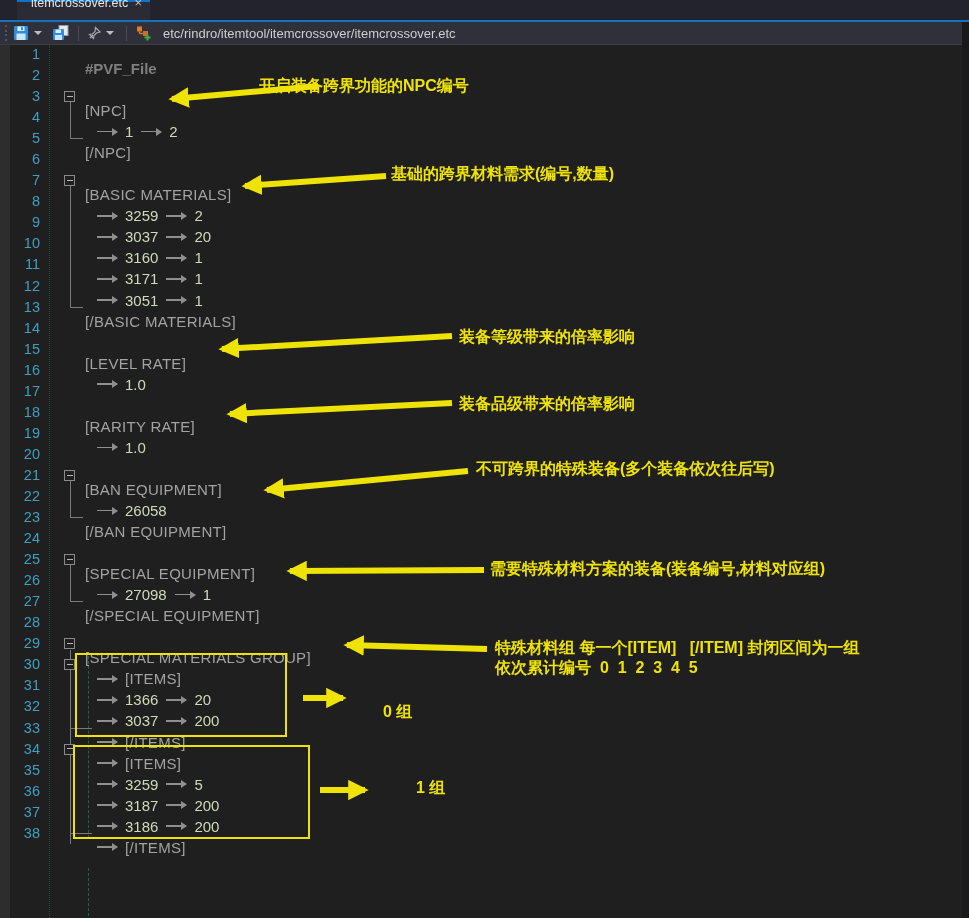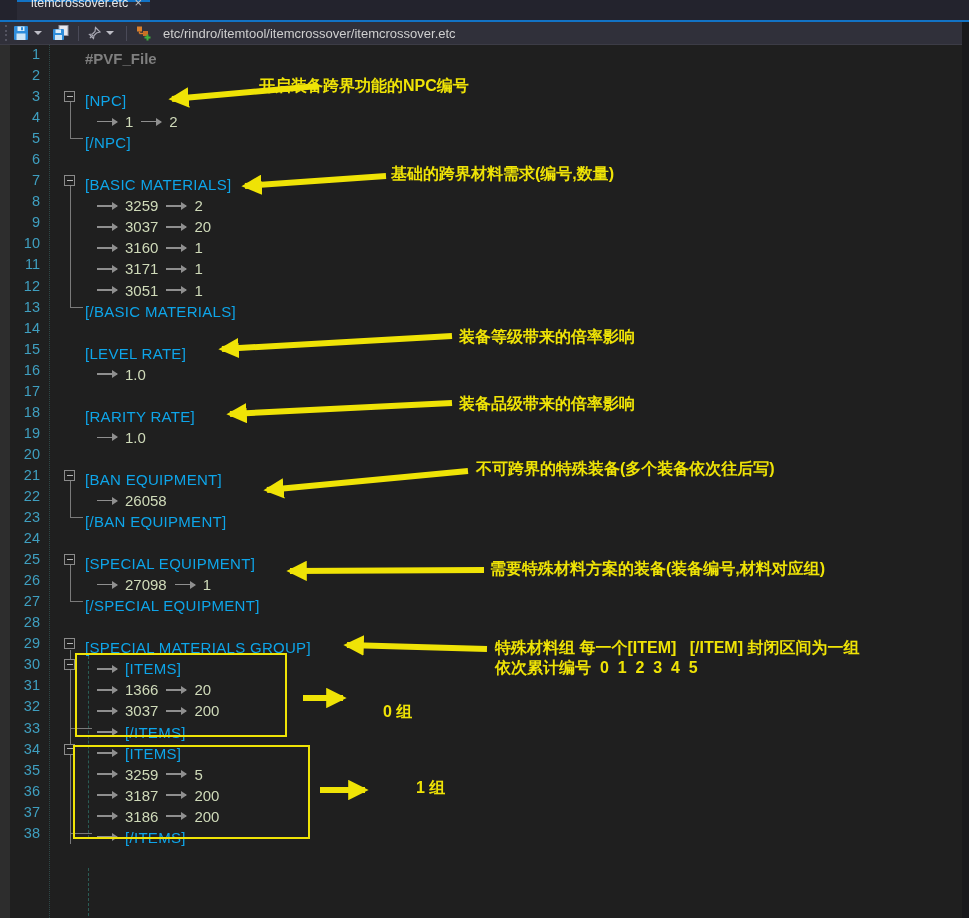--- a/index.html
+++ b/index.html
@@ -28,24 +28,24 @@
   .breakpoint-margin{position:absolute;left:0;top:45px;width:10px;height:873px;background:#2d2d2d;}
   .scrollbar-track{position:absolute;right:0;top:22px;width:7px;height:896px;background:#19191c;}
   .gutter-guide{position:absolute;left:49px;top:45px;height:873px;width:0;border-left:1px dotted #2e4848;}
   .indent-guide{position:absolute;left:88px;width:0;border-left:1px dashed #2a5c55;}
 
   
   #code-lines{position:absolute;left:0;top:44px;width:962px;}
   .row{position:relative;height:21.06px;}
   .num{position:absolute;left:0;top:0;width:40px;text-align:right;color:#3f9fc0;
        font-size:14.5px;line-height:21.06px;}
-  .content{position:absolute;left:85px;top:4px;height:100%;display:flex;align-items:center;gap:8px;
+  .content{position:absolute;left:85px;top:14px;height:100%;display:flex;align-items:center;gap:8px;
            white-space:nowrap;z-index:2;}
   .content.ind1{left:97px;}
-  .tag{color:#0ea5e9;font-size:15px;letter-spacing:.3px;}
+  .tag{color:#a3a3a3;font-size:15px;letter-spacing:.3px;}
   .val{color:#cfdab9;font-size:15px;}
   .comment{color:#7f7f7f;font-size:15px;font-weight:bold;}
   .arr{display:inline-block;position:relative;width:20px;height:1.6px;background:#8f8f8f;}
   .arr::after{content:'';position:absolute;right:-1px;top:-3.2px;width:0;height:0;
               border-left:6px solid #8f8f8f;border-top:4px solid transparent;border-bottom:4px solid transparent;}
   .foldbox{position:absolute;left:64px;top:50%;margin-top:-5.5px;width:11px;height:11px;
            border:1px solid #8a8a8a;background:#1f1f1f;box-sizing:border-box;z-index:3;}
   .foldbox::after{content:'';position:absolute;left:1.5px;right:1.5px;top:3.9px;height:1px;background:#b5b5b5;}
   .corner{position:absolute;left:70px;top:0;width:13px;height:11px;
           border-left:1px solid #7a7a7a;border-bottom:1px solid #7a7a7a;box-sizing:border-box;z-index:1;}

